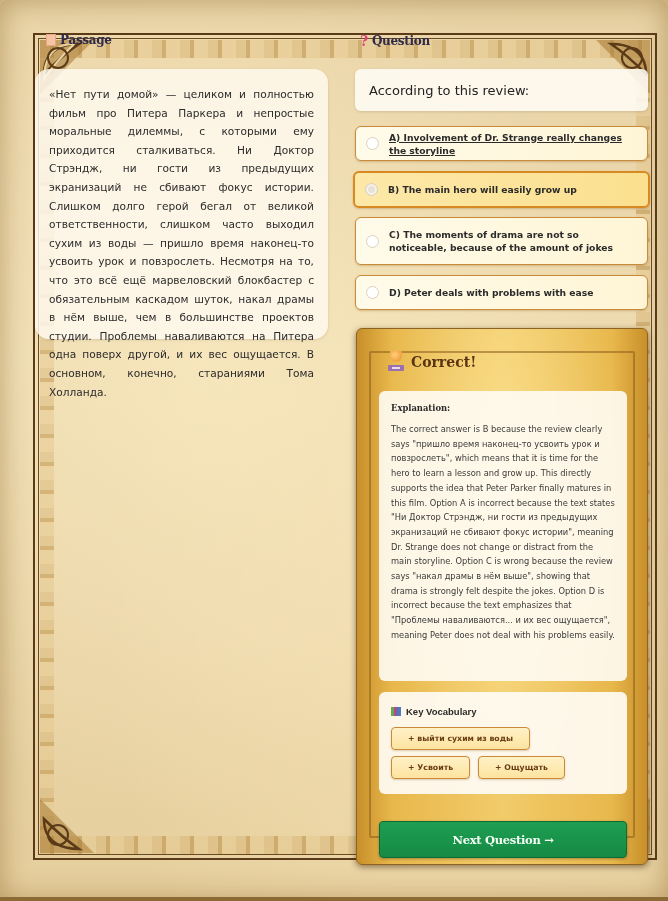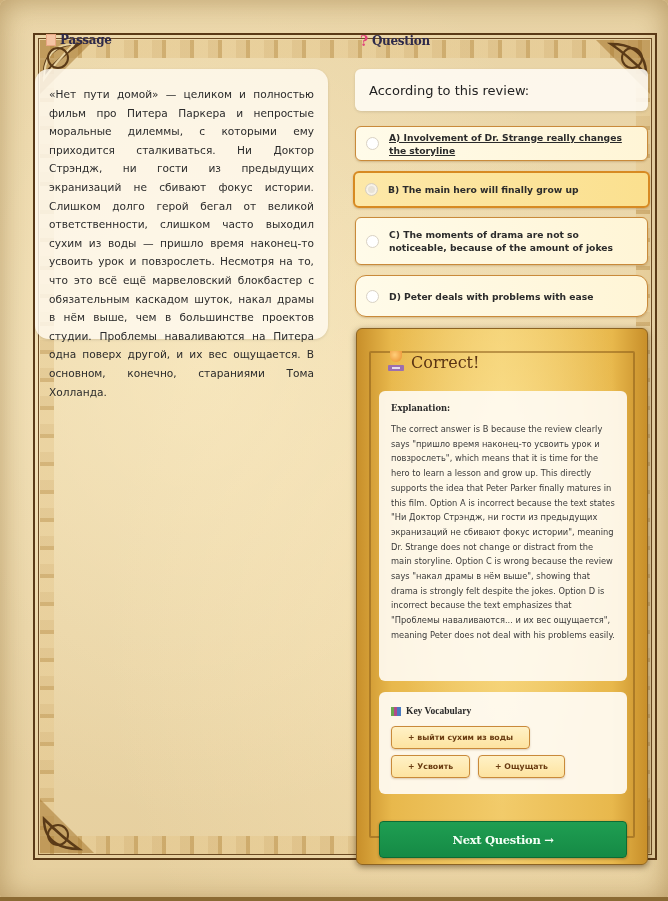--- a/index.html
+++ b/index.html
@@ -118,40 +118,40 @@
       width: 13px; height: 13px; border-radius: 50%;
       background: #fff; border: 1px solid #d9d2c4; flex: 0 0 13px;
     }
     .option.selected .radio {
       background: #e8e2d6; border: 1px solid #d8cfbf;
       box-shadow: inset 0 0 0 2px #f7f2e8;
     }
     .opt-a { top: 126px; height: 35px; text-decoration: underline; }
     .opt-b { top: 171px; height: 37px; }
     .opt-c { top: 217px; height: 48px; }
-    .opt-d { top: 275px; height: 42px; border-radius: 11px; }
+    .opt-d { top: 275px; height: 35px; }
 
     
     .result-panel {
       position: absolute; left: 356px; top: 328px; width: 292px; height: 537px;
       border-radius: 6px;
       background:
         radial-gradient(ellipse at 50% 30%, rgba(255,235,160,0.65), rgba(0,0,0,0) 60%),
         linear-gradient(90deg, #c88f2a 0%, #e8b84c 12%, #f2cb6a 50%, #e8b84c 88%, #c88f2a 100%);
       box-shadow: 0 2px 6px rgba(60,35,5,0.55);
       border: 1px solid #8c6322;
     }
     .result-inner-frame {
       position: absolute; left: 12px; top: 22px; right: 12px; bottom: 26px;
       border: 2px solid #8a5c1a; border-radius: 2px; opacity: 0.55;
     }
     .result-header {
       position: absolute; left: 30px; top: 22px;
       display: flex; align-items: center; gap: 6px;
-      font-family: "DejaVu Serif", serif; font-size: 16px; font-weight: normal;
+      font-family: "DejaVu Serif", serif; font-size: 14px; font-weight: bold;
       color: #5a3413;
     }
     .trophy {
       position: relative; width: 18px; height: 22px;
     }
     .trophy .cup {
       position: absolute; left: 3px; top: 0; width: 12px; height: 11px;
       background: radial-gradient(circle at 40% 35%, #ffcf7a, #e98b2a);
       border-radius: 0 0 6px 6px;
     }
@@ -174,21 +174,21 @@
     .explain-text {
       font-size: 8.3px; line-height: 14.7px; color: #3a3a3a;
     }
     .vocab-card {
       position: absolute; left: 22px; top: 363px; width: 248px; height: 102px;
       background: rgba(255,252,245,0.92);
       border-radius: 6px; padding: 14px 12px;
     }
     .vocab-title {
       display: flex; align-items: center; gap: 5px;
-      font-family: Liberation Serif, serif; font-weight: bold; font-size: 9.5px;
+      font-family: Liberation Sans, sans-serif; font-weight: bold; font-size: 9.5px;
       color: #2a2a2a; margin-bottom: 10px;
     }
     .books-icon { position: relative; width: 10px; height: 9px; }
     .books-icon span { position: absolute; top: 0; width: 4px; height: 9px; }
     .books-icon .b1 { left: 0; background: #6aa84f; }
     .books-icon .b2 { left: 3px; background: #b04a8a; }
     .books-icon .b3 { left: 6px; background: #4a7ac0; }
     .chips { display: flex; flex-wrap: wrap; gap: 6px 8px; }
     .chip {
       border: 1.5px solid #c98a3a; border-radius: 4px;
@@ -258,21 +258,21 @@
   <div class="prompt-card">
     <span>According to this review:</span>
   </div>
 
   <div class="option opt-a">
     <span class="radio"></span>
     <span class="label">A) Involvement of Dr. Strange really changes the storyline</span>
   </div>
   <div class="option opt-b selected">
     <span class="radio"></span>
-    <span class="label">B) The main hero will finally grow up</span>
+    <span class="label">B) The main hero will easily grow up</span>
   </div>
   <div class="option opt-c">
     <span class="radio"></span>
     <span class="label">C) The moments of drama are not so noticeable, because of the amount of jokes</span>
   </div>
   <div class="option opt-d">
     <span class="radio"></span>
     <span class="label">D) Peter deals with problems with ease</span>
   </div>
 

